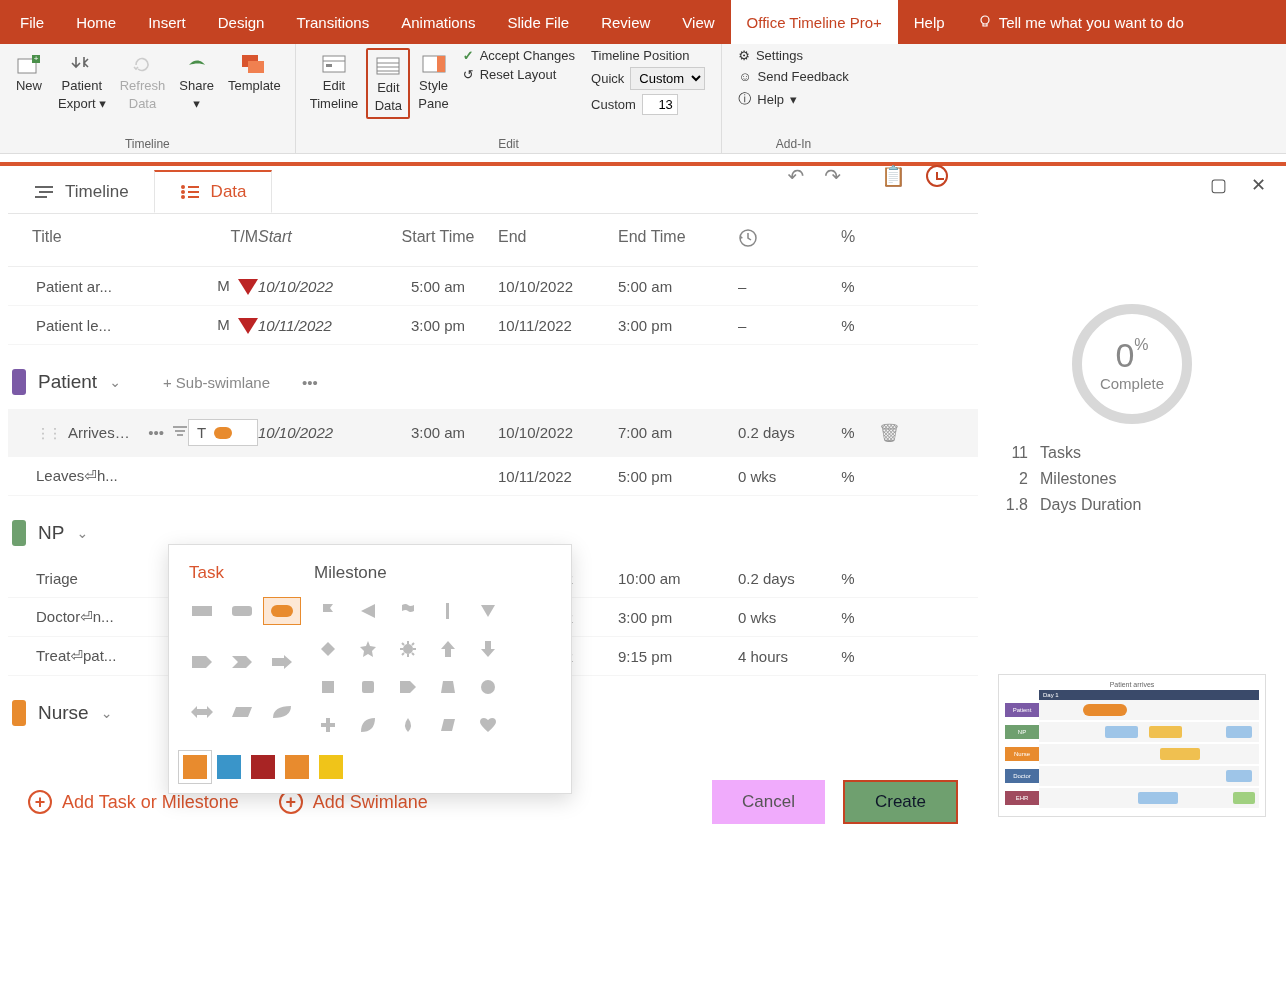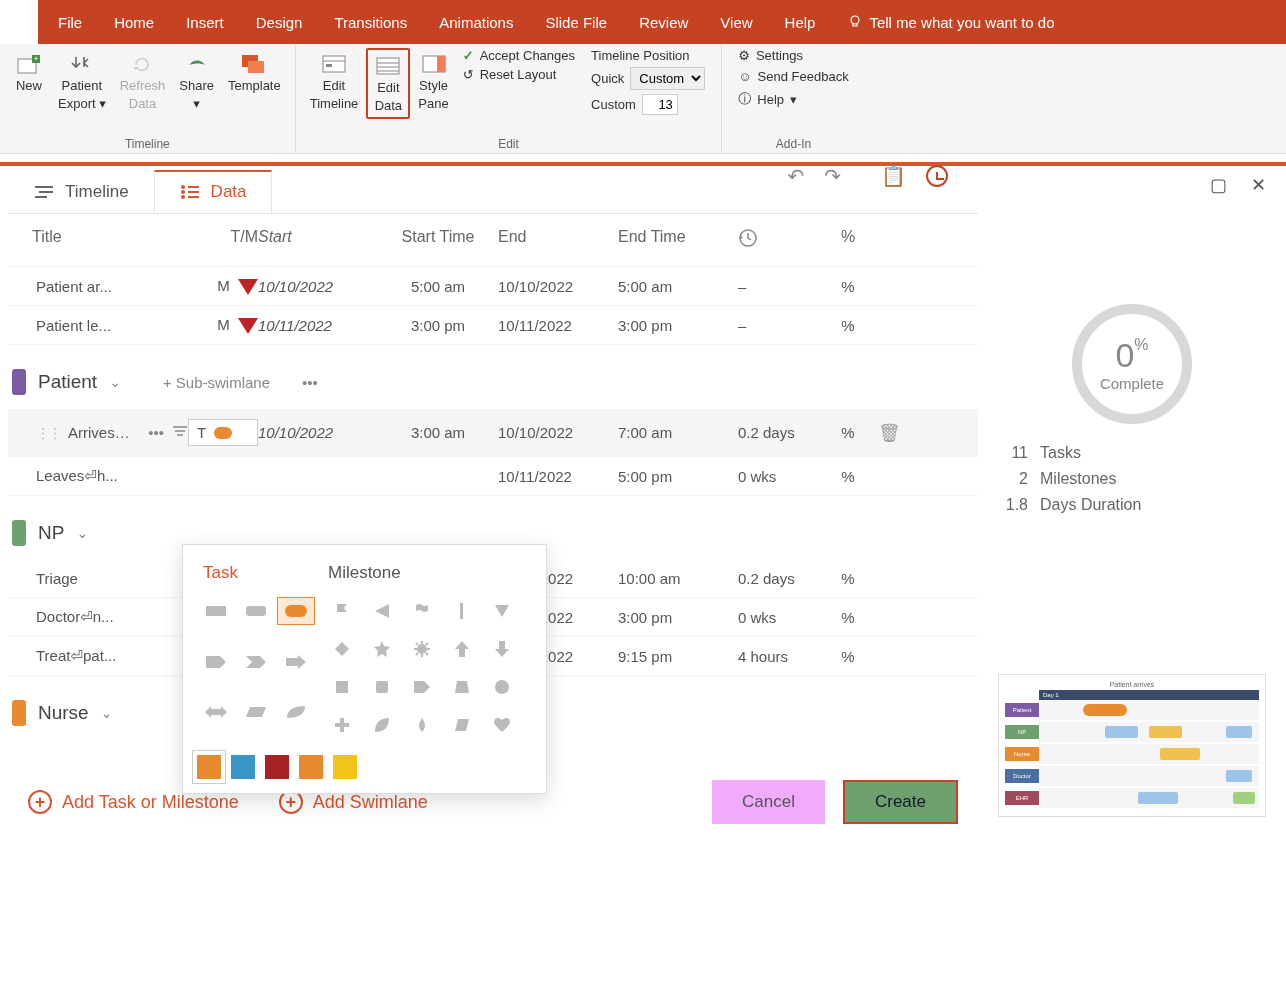--- a/index.html
+++ b/index.html
@@ -1,19 +1,19 @@
 <!DOCTYPE html>
 <html><head>
 <meta charset="utf-8">
 <style>
 * { box-sizing: border-box; margin: 0; padding: 0; font-family: 'Segoe UI', Tahoma, sans-serif; }
 body { background: #fff; font-size: 14px; color: #333; width: 1286px; }
 
 
-.menubar { background: #c54322; color: #fff; display: flex; align-items: center; height: 44px; padding: 0 4px; margin-left: 38px; }
+.menubar { background: #c54322; color: #fff; display: flex; align-items: center; height: 44px; padding: 0 4px; }
 .menubar .menu-item { padding: 0 16px; height: 44px; display: flex; align-items: center; cursor: pointer; font-size: 15px; }
 .menubar .menu-item.active { background: #fff; color: #c54322; }
 .menubar .tell-me { display: flex; align-items: center; gap: 6px; }
 .bulb-icon { width: 16px; height: 16px; }
 
 
 .ribbon { background: #f5f5f5; border-bottom: 1px solid #ddd; display: flex; height: 110px; }
 .ribbon-group { border-right: 1px solid #ddd; padding: 4px 8px 2px; display: flex; flex-direction: column; }
 .ribbon-group-content { display: flex; flex: 1; align-items: flex-start; gap: 2px; }
 .ribbon-group-label { text-align: center; font-size: 12px; color: #666; padding-top: 2px; }
@@ -81,21 +81,21 @@
 .sub-swimlane, .more-dots { color: #888; font-size: 15px; cursor: pointer; }
 
 
 .row-controls { display: flex; align-items: center; gap: 8px; padding-left: 2px; }
 .drag-handle { color: #bbb; cursor: grab; font-size: 14px; letter-spacing: -2px; }
 .filter-icon { color: #888; font-size: 14px; }
 .tm-cell-box { border: 1px solid #ccc; padding: 4px 8px; display: flex; align-items: center; gap: 8px; background: #fff; }
 .task-pill { display: inline-block; width: 18px; height: 12px; background: #e88b2e; border-radius: 6px; }
 
 
-.shape-picker { position: absolute; background: #fff; border: 1px solid #ddd; box-shadow: 0 6px 20px rgba(0,0,0,0.15); padding: 18px 14px 14px; width: 365px; top: 340px; left: 174px; z-index: 10; }
+.shape-picker { position: absolute; background: #fff; border: 1px solid #ddd; box-shadow: 0 6px 20px rgba(0,0,0,0.15); padding: 18px 14px 14px; width: 404px; top: 340px; left: 160px; z-index: 10; }
 .shape-picker-tabs { display: flex; gap: 90px; margin-bottom: 14px; font-size: 17px; padding-left: 6px; }
 .shape-picker-tabs .tab-task { color: #d9552e; }
 .shape-picker-tabs .tab-milestone { color: #555; }
 .shape-columns { display: flex; }
 .shape-col { display: grid; grid-template-columns: repeat(3, 38px); gap: 10px 2px; }
 .shape-col.milestone-col { grid-template-columns: repeat(5, 38px); margin-left: 8px; }
 .shape-cell { width: 38px; height: 28px; display: flex; align-items: center; justify-content: center; color: #bbb; cursor: pointer; }
 .shape-cell.selected { border: 1px solid #e88b2e; background: #fde8d6; }
 .shape-cell svg { fill: #bbb; }
 .shape-cell.selected .task-pill-lg { background: #e88b2e; }
@@ -138,20 +138,21 @@
 <div class="menubar">
   <div class="menu-item">File</div>
   <div class="menu-item">Home</div>
   <div class="menu-item">Insert</div>
   <div class="menu-item">Design</div>
   <div class="menu-item">Transitions</div>
   <div class="menu-item">Animations</div>
   <div class="menu-item">Slide File</div>
   <div class="menu-item">Review</div>
   <div class="menu-item">View</div>
+  <div class="menu-item active">Office Timeline Pro+</div>
   <div class="menu-item">Help</div>
   <div class="menu-item tell-me">
     <svg class="bulb-icon" viewBox="0 0 16 16">
         <circle cx="8" cy="6" r="4" fill="none" stroke="#fff" stroke-width="1.2"></circle>
         <path d="M6 10v2h4v-2" fill="none" stroke="#fff" stroke-width="1.2"></path>
       </svg>
     <span>Tell me what you want to do</span>
   </div>
 </div>
 

